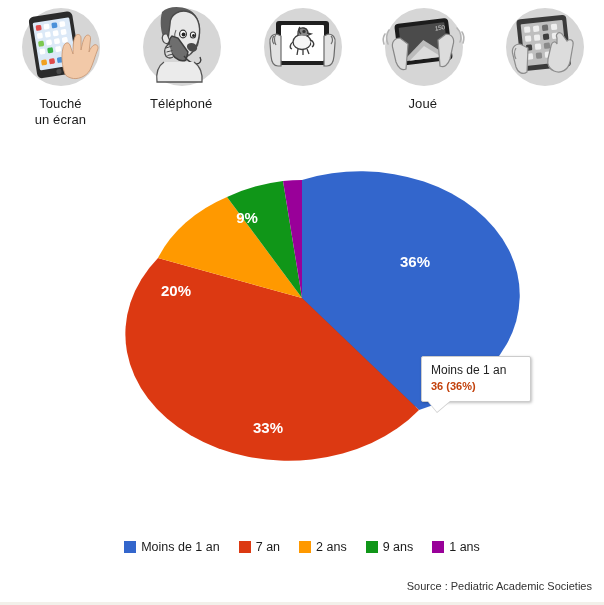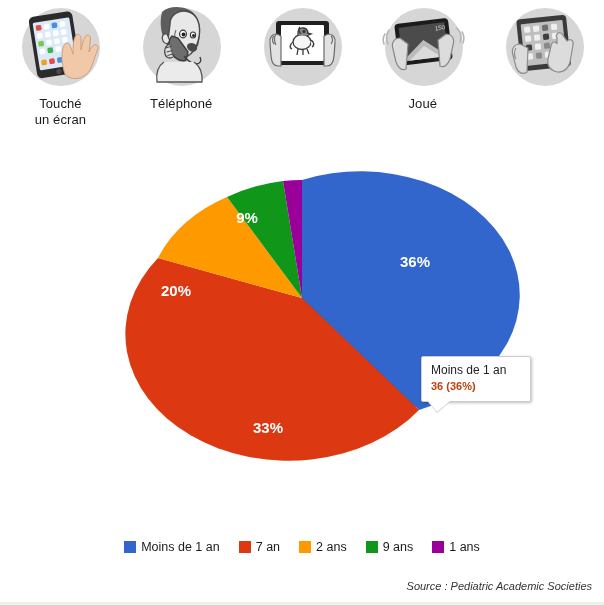--- a/index.html
+++ b/index.html
@@ -152,21 +152,20 @@
     color: #1b1b1b;
     white-space: nowrap;
   }
 
   
   .source {
     position: absolute;
     right: 12px;
     top: 580px;
     font-size: 11px;
-    font-style: italic;
     color: #333333;
   }
   .footer-rule {
     position: absolute;
     left: 0;
     bottom: 0;
     width: 604px;
     height: 3px;
     background: #f2f0ea;
   }

